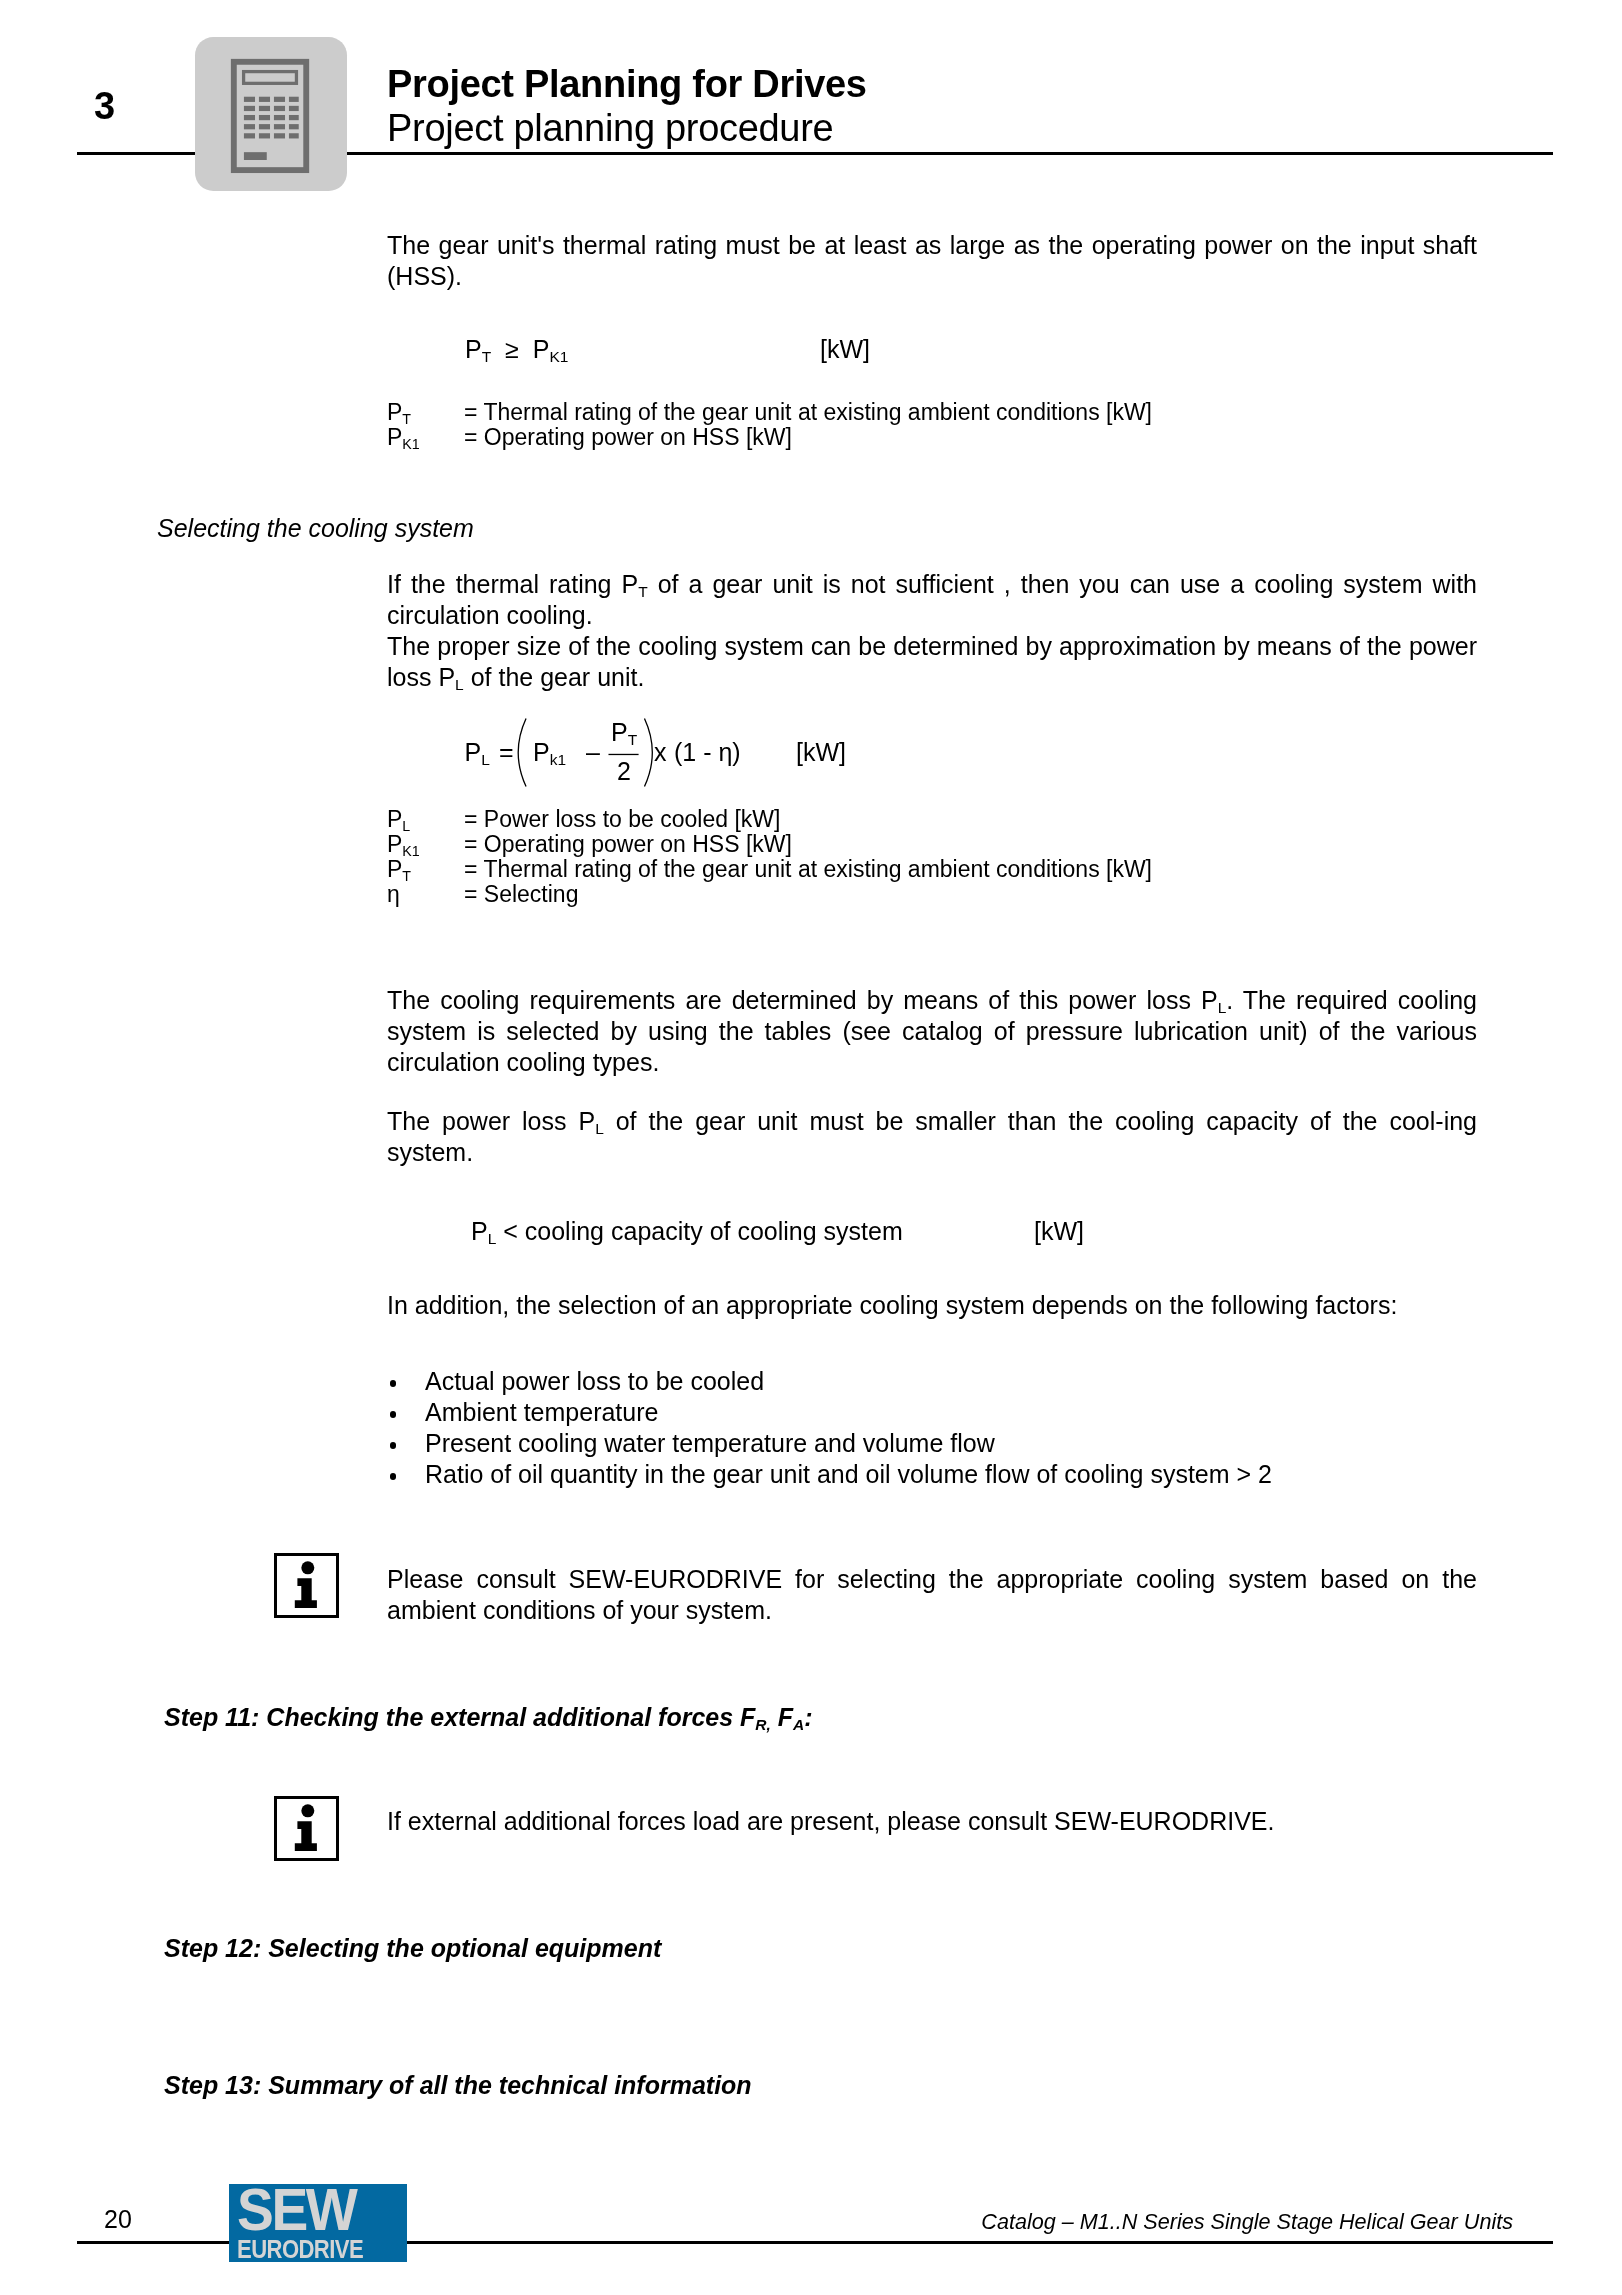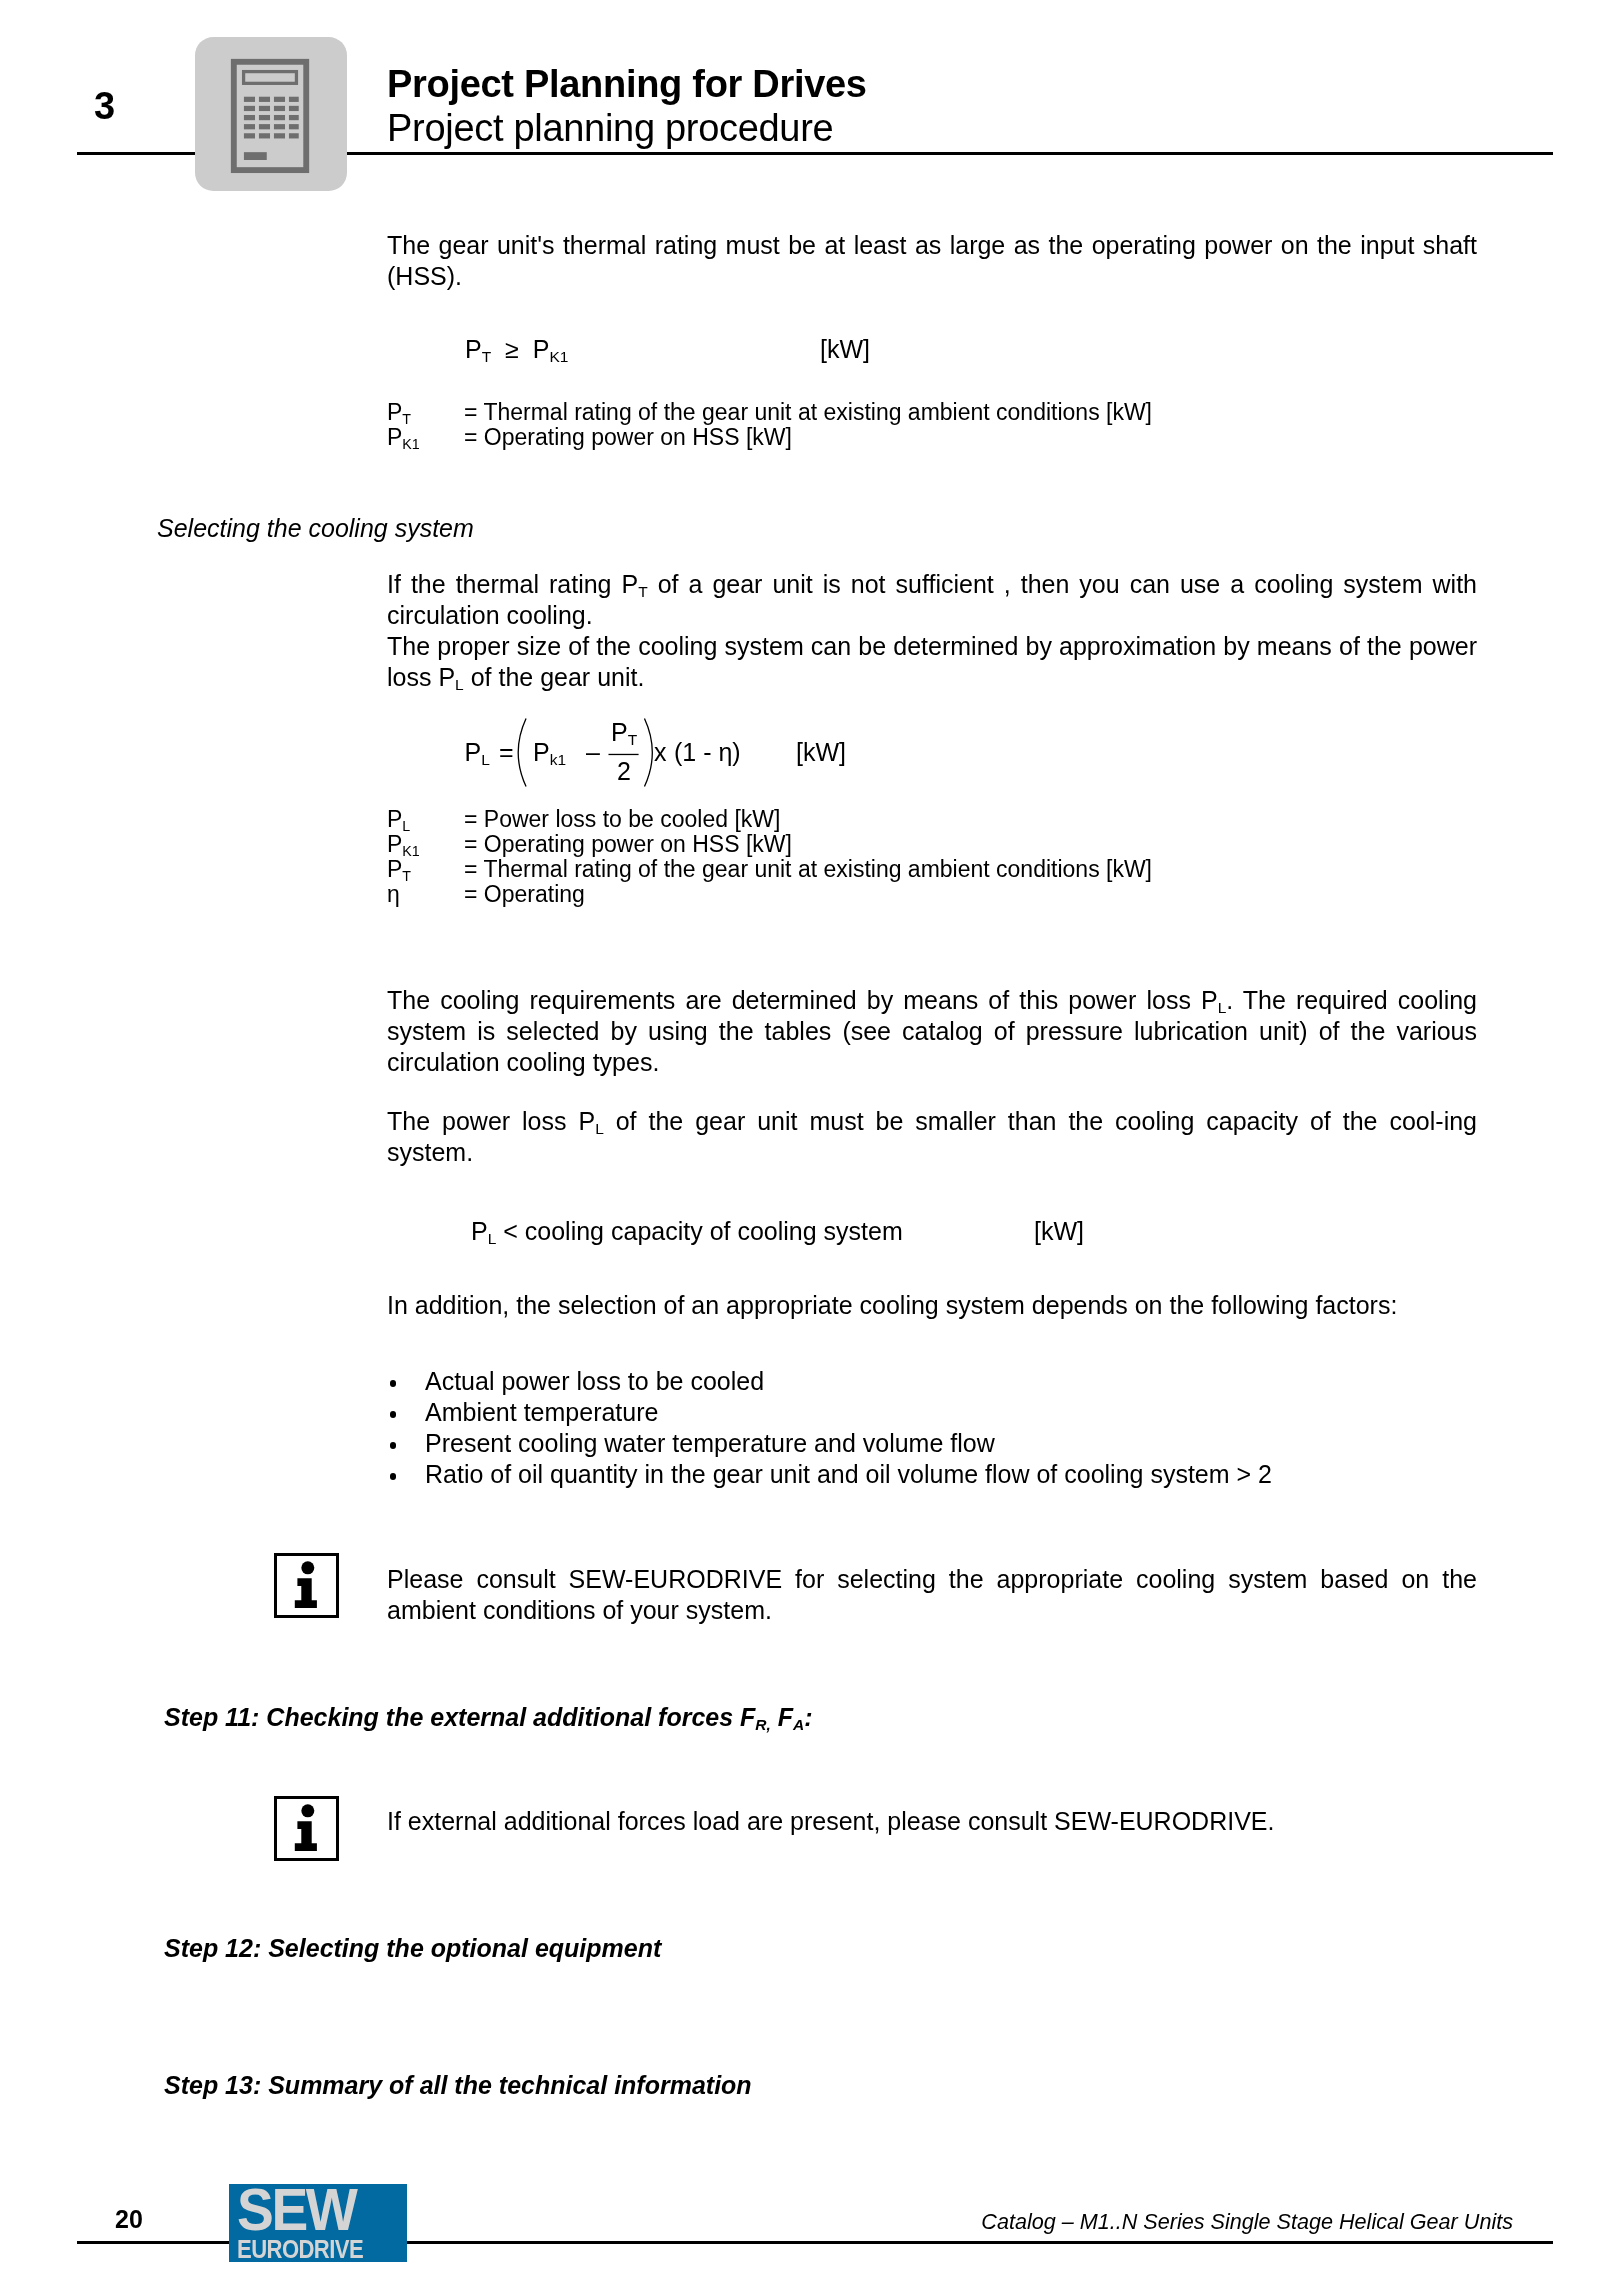--- a/index.html
+++ b/index.html
@@ -36,21 +36,21 @@
     content: ""; position: absolute; left: 2.6px; top: 14.4px;
     width: 6.5px; height: 6.5px; border-radius: 50%; background: #000;
   }
 
   .info-box {
     width: 65px; height: 65px; border: 3.3px solid #000; background: #fff;
     display: flex; align-items: center; justify-content: center; box-sizing: border-box;
   }
 
   
-  .page-num { left: 115px; top: 2205px; font-size: 25px; font-weight: bold; }
+  .page-num { left: 104px; top: 2205px; font-size: 25px; font-weight: normal; }
   .ftr-rule { left: 77px; top: 2241px; width: 1476px; height: 3.3px; background: #000; }
   .logo-wrap { left: 229px; top: 2184px; width: 162px; background: #0369a1; padding: 0 7.9px; }
   .catalog { right: 110px; top: 2209px; font-size: 21.6px; font-style: italic; }
 </style>
 </head>
 <body>
 
 <div class="abs chapter-num">3</div>
 <div class="abs hdr-rule"></div>
 <div class="abs hdr-icon">
@@ -124,21 +124,21 @@
   <div class="abs formula" style="left:159px; top:44px;">2</div>
   <div class="abs formula" style="left:196px; top:25px;">x</div>
   <div class="abs formula" style="left:216px; top:25px;">(1 - η)</div>
   <div class="abs formula" style="left:338px; top:25px;">[kW]</div>
 </div>
 
 <div class="abs legend" style="left:387px; top:807px;">
   <div><span class="sym"><span>P</span><sub>L</sub></span><span>= Power loss to be cooled [kW]</span></div>
   <div><span class="sym"><span>P</span><sub>K1</sub></span><span>= Operating power on HSS [kW]</span></div>
   <div><span class="sym"><span>P</span><sub>T</sub></span><span>= Thermal rating of the gear unit at existing ambient conditions [kW]</span></div>
-  <div><span class="sym"><span>η</span></span><span>= Operating</span></div>
+  <div><span class="sym"><span>η</span></span><span>= Selecting</span></div>
 </div>
 
 <div class="abs p body-col" style="top:985px;">
   <span>The cooling requirements are determined by means of this power loss P</span><sub>L</sub><span>. The required cooling system is selected by using the tables (see catalog of pressure lubrication unit) of the various circulation cooling types.</span>
 </div>
 <div class="abs p body-col" style="top:1106px;">
   <span>The power loss P</span><sub>L</sub><span> of the gear unit must be smaller than the cooling capacity of the cool-ing system.</span>
 </div>
 
 <div class="abs formula" style="left:471px; top:1217px;">

